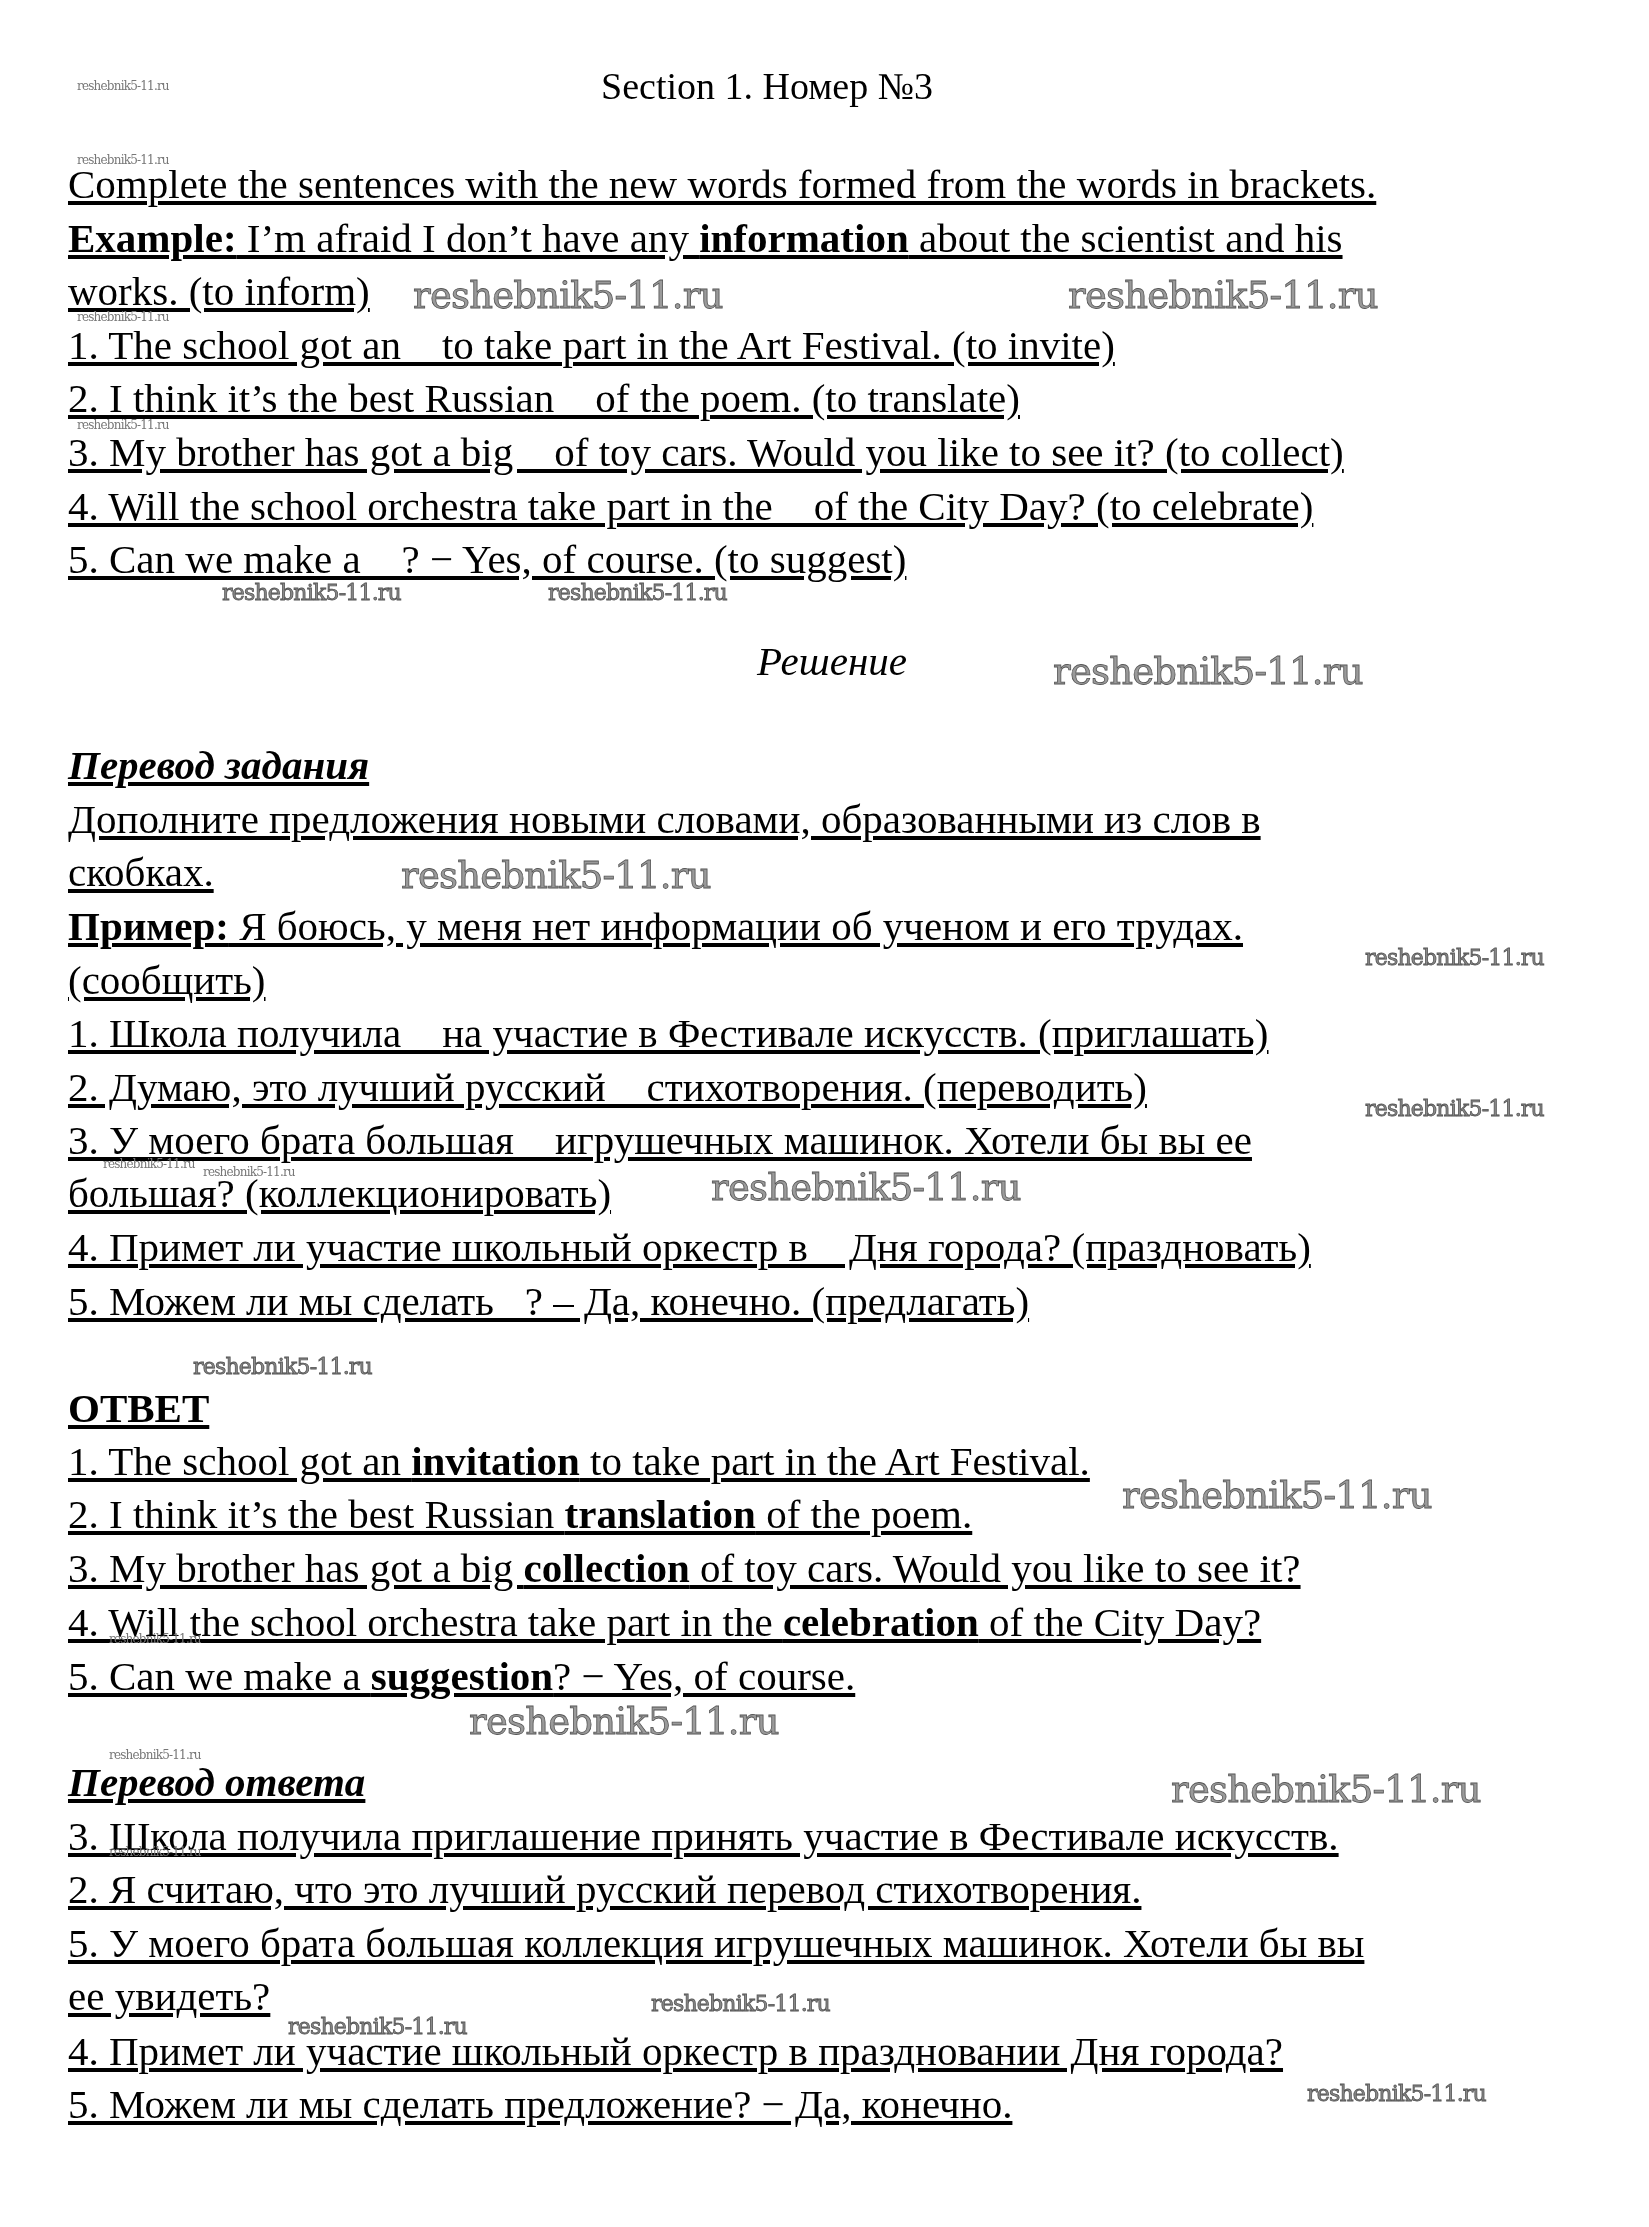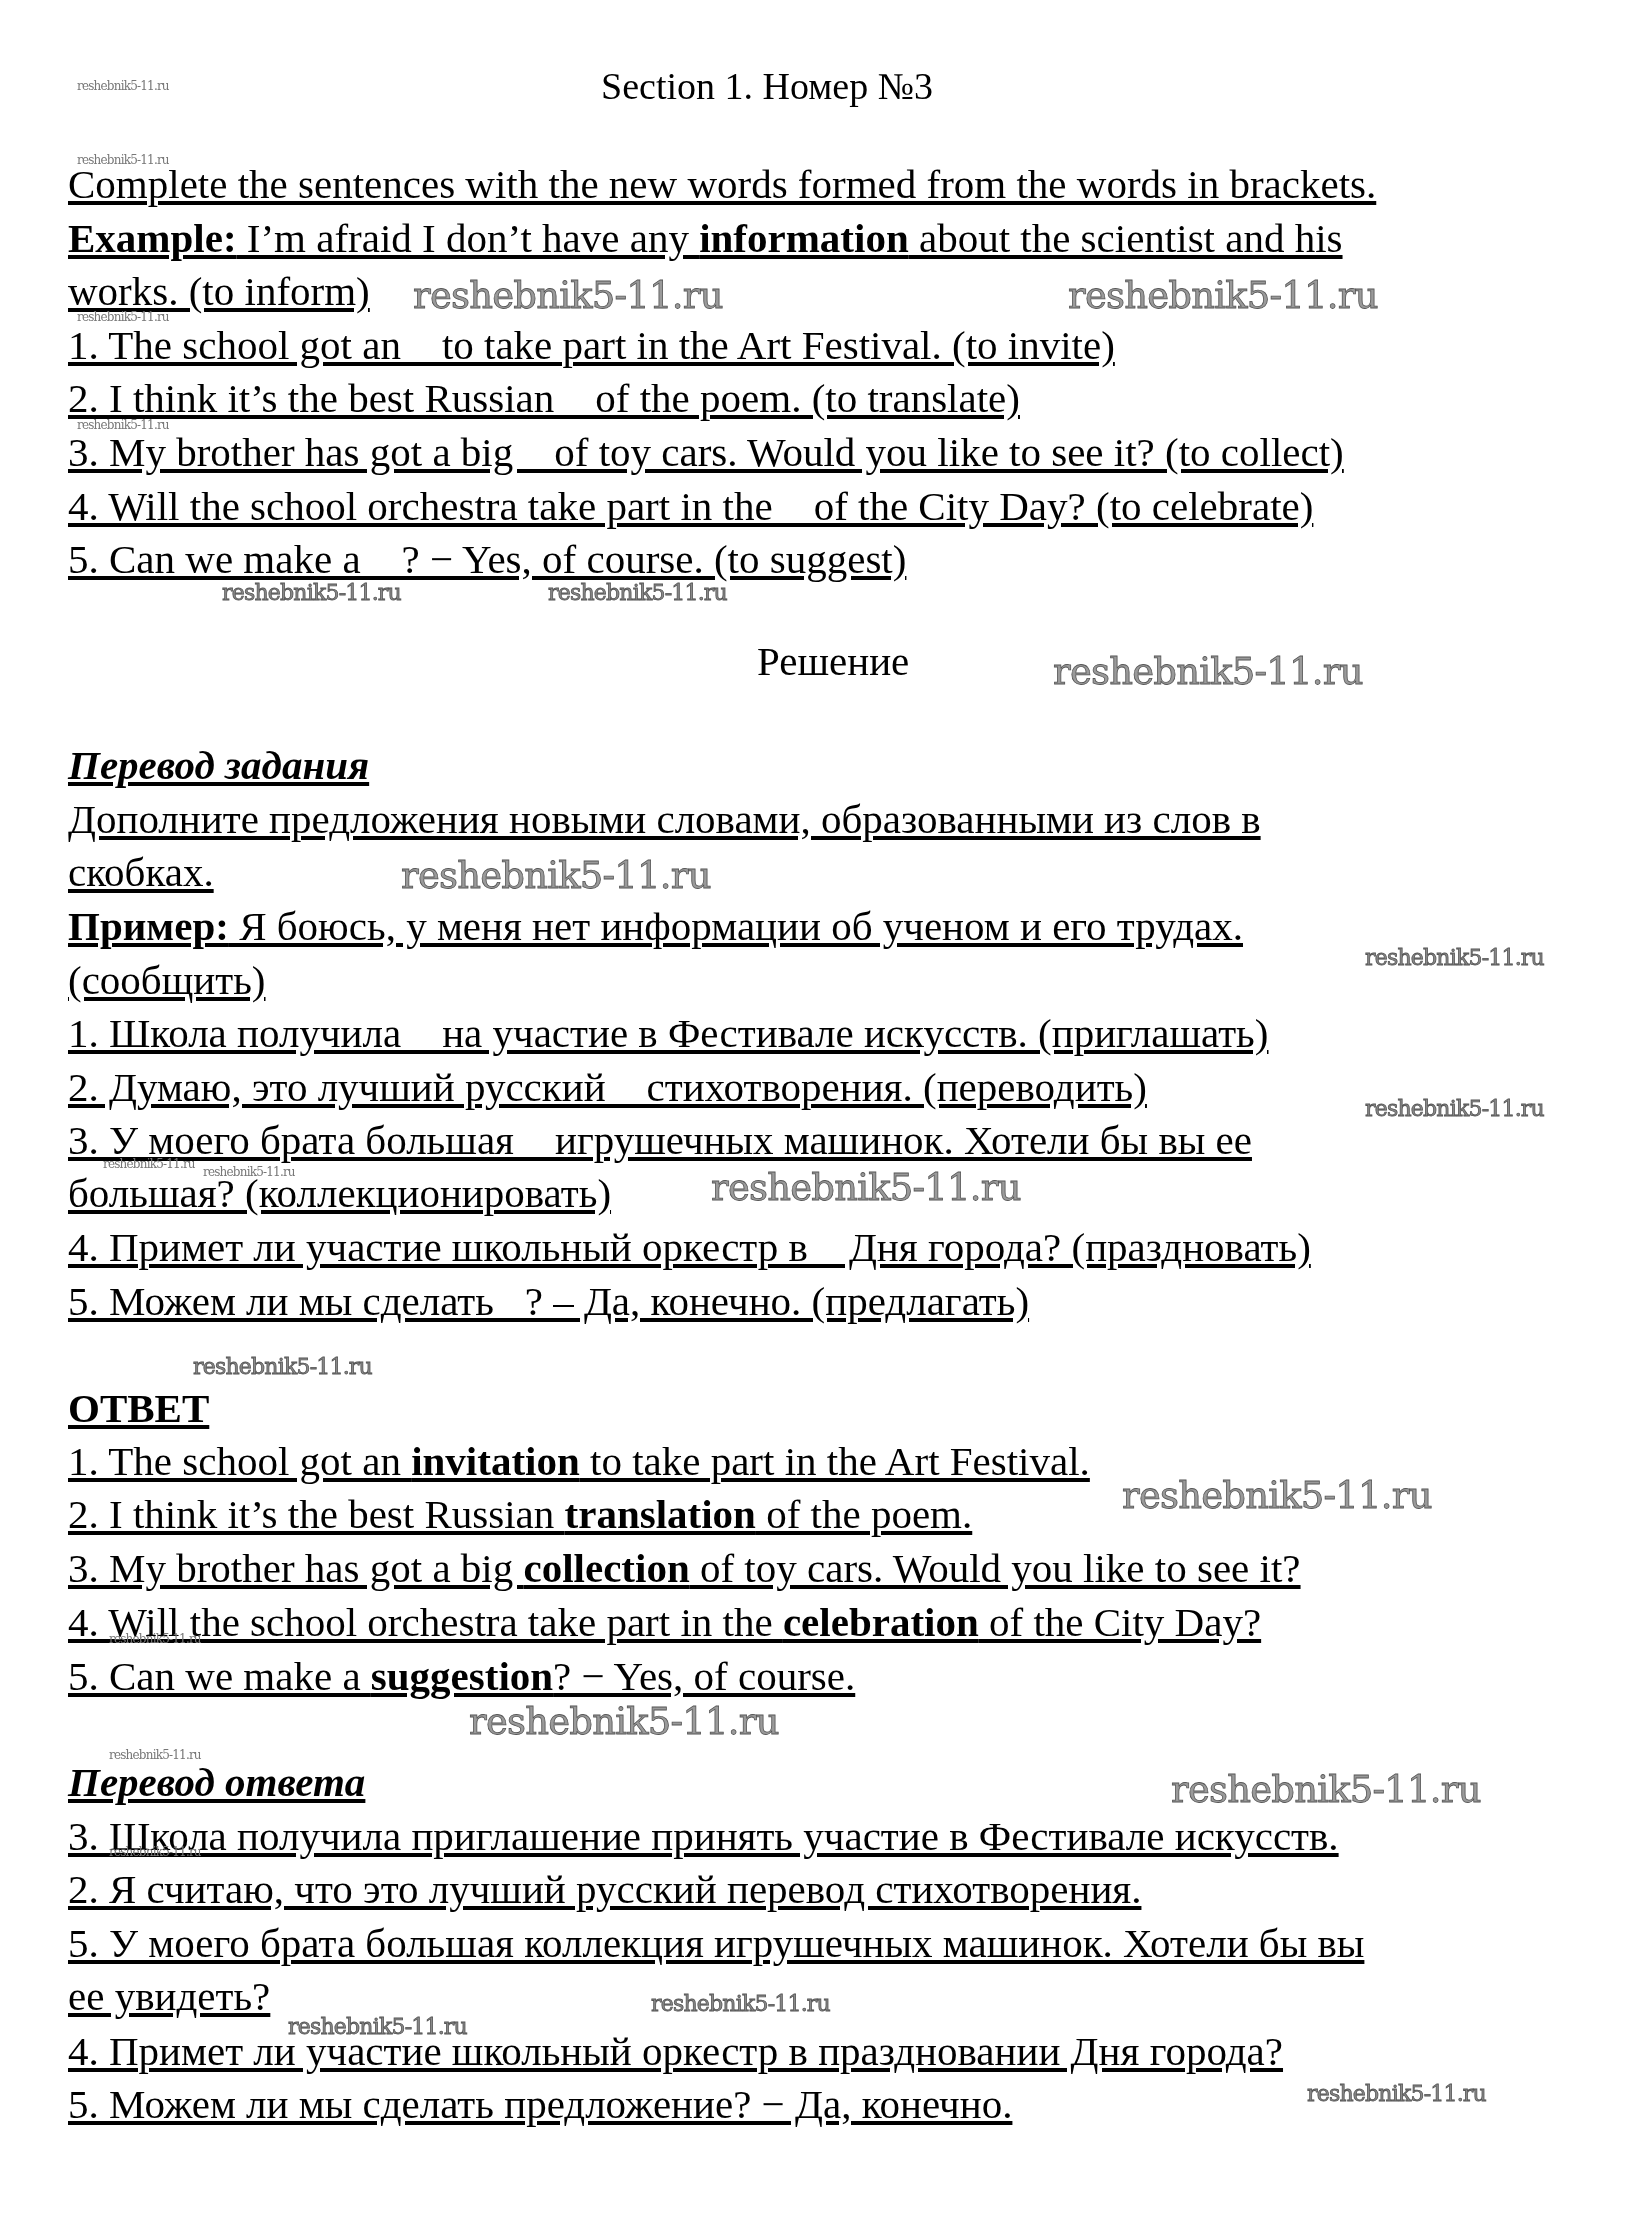--- a/index.html
+++ b/index.html
@@ -9,21 +9,21 @@
     color: #000000;
   }
   .line {
     position: absolute; left: 68px; white-space: nowrap;
     font-size: 41px; line-height: 48px; text-decoration: underline;
   }
   .title {
     position: absolute; top: 62px; left: 0; width: 1534px; text-align: center;
     font-size: 38px; line-height: 48px;
   }
-  .center { position: absolute; white-space: nowrap; font-size: 41px; line-height: 48px; }
+  .center { position: absolute; white-space: nowrap; font-size: 41px; line-height: 48px; font-style: italic; }
   .b { font-weight: bold; }
   .bi { font-weight: bold; font-style: italic; }
   .wm {
     position: absolute; white-space: nowrap; font-family: "DejaVu Serif", serif;
     font-weight: normal; color: #8a8a8a;
     -webkit-text-stroke: 0.8px #555555; letter-spacing: -0.8px;
   }
   .wm.big { font-size: 37px; color: #9a9a9a; }
   .wm.mid { font-size: 22px; }
   .wm.small { font-size: 12px; color: #777777; -webkit-text-stroke: 0; }

